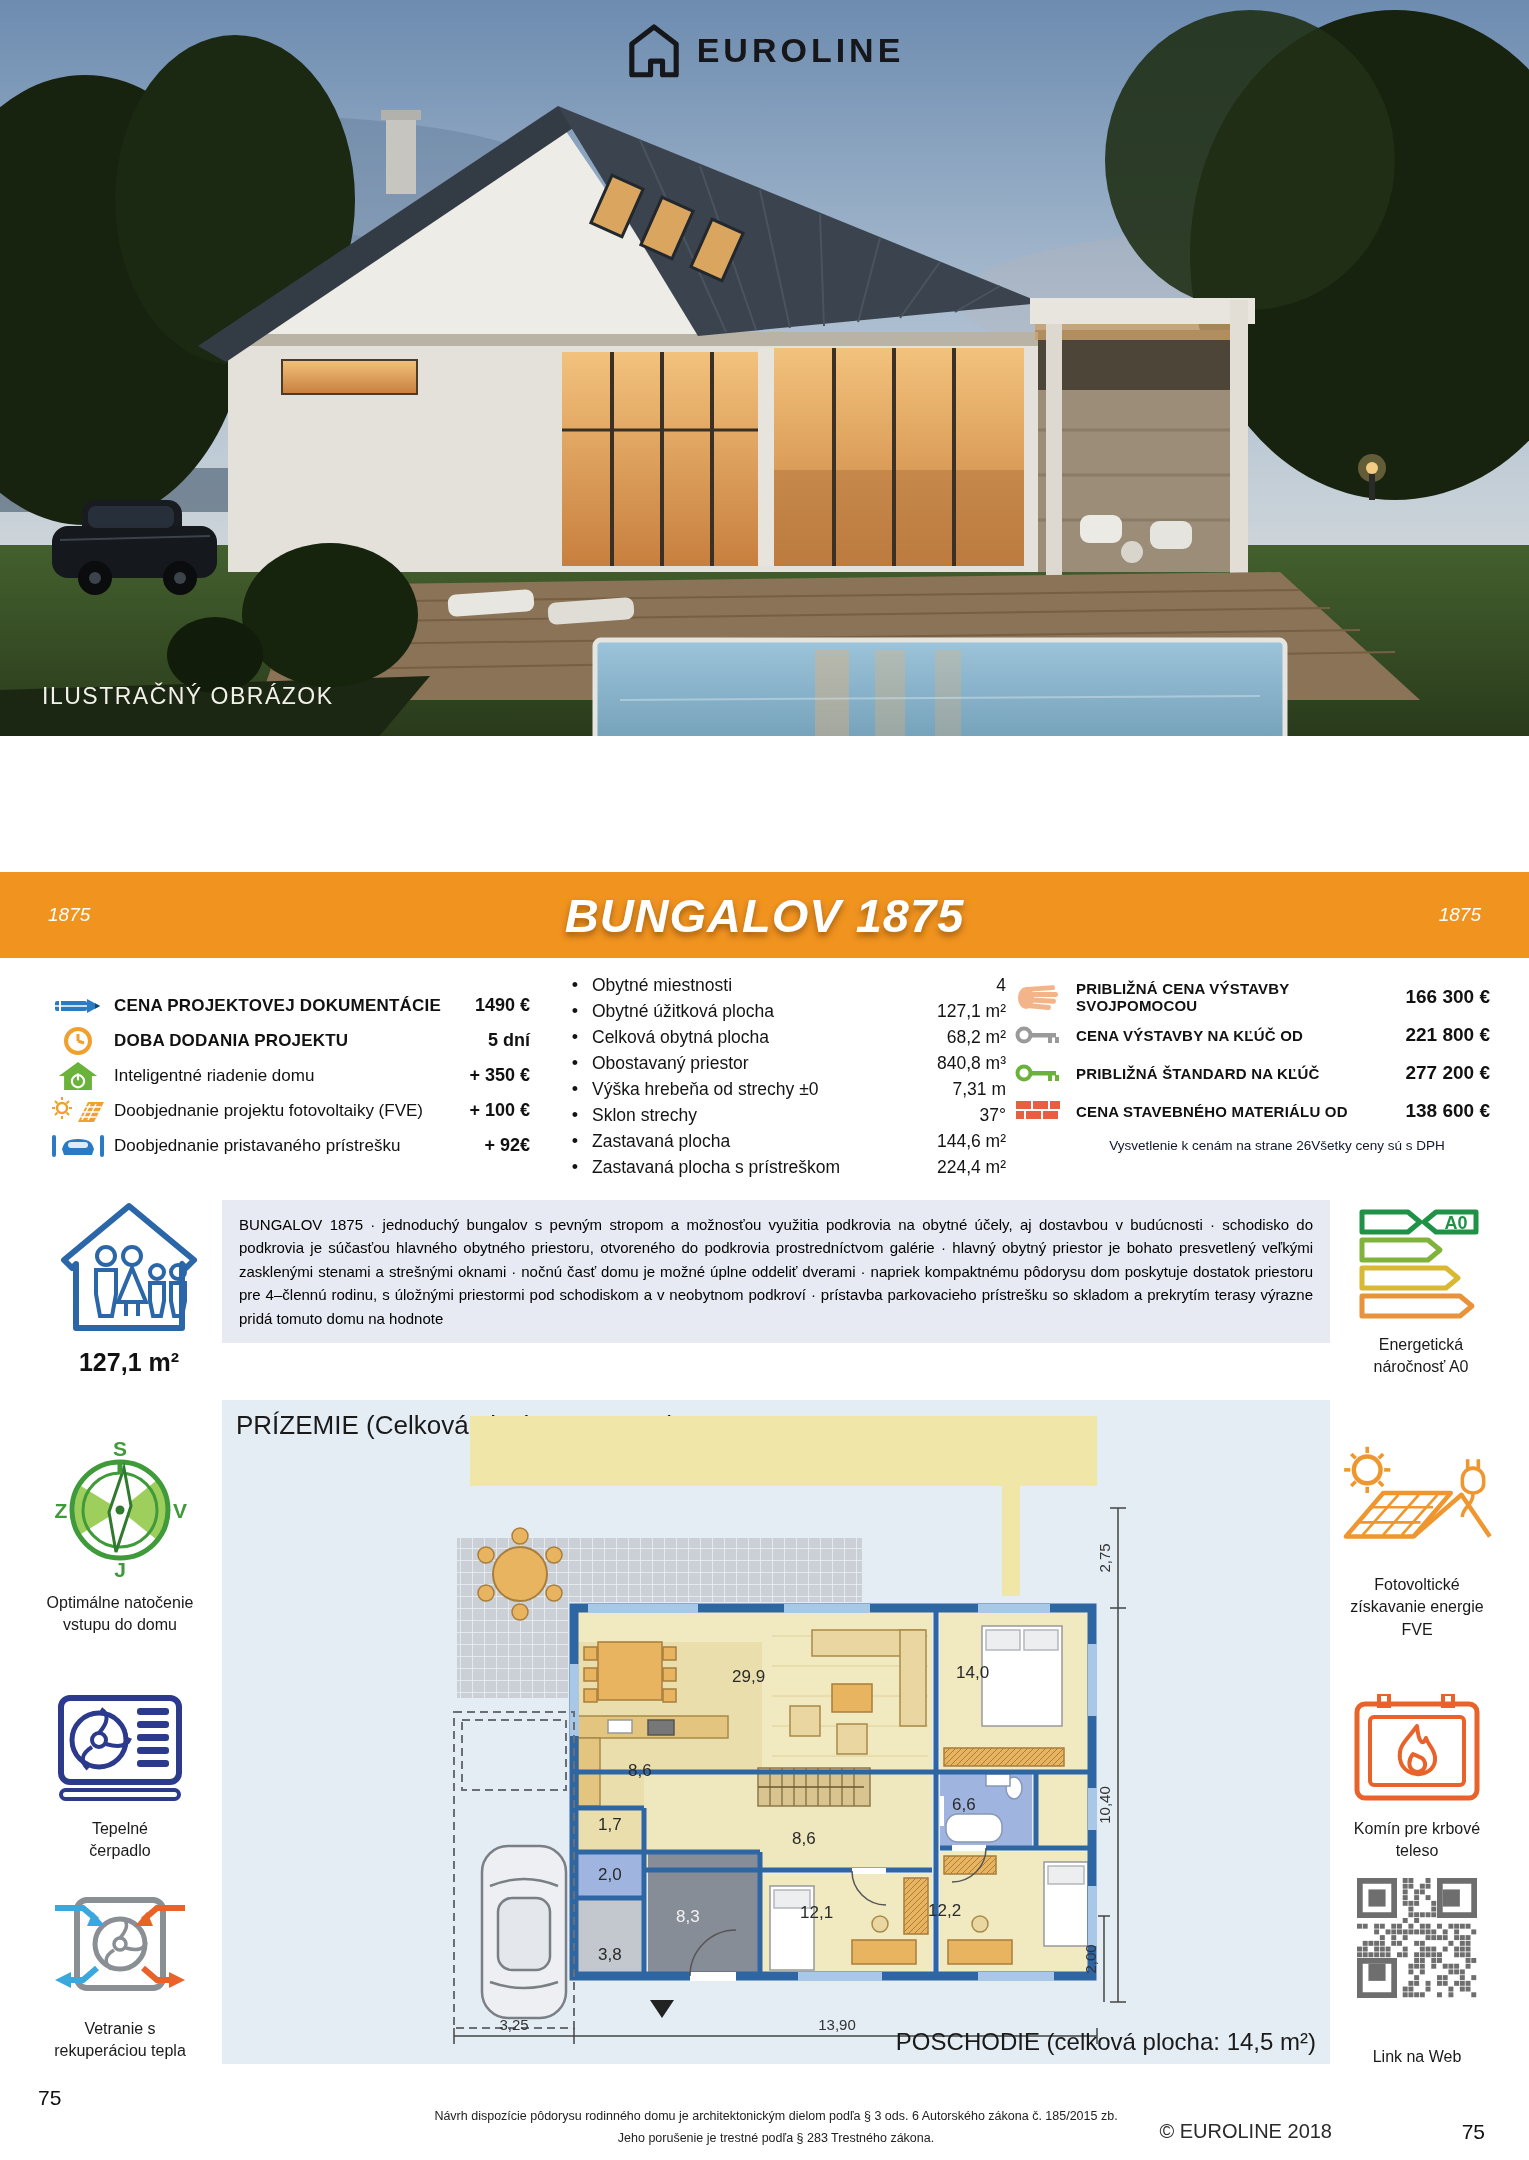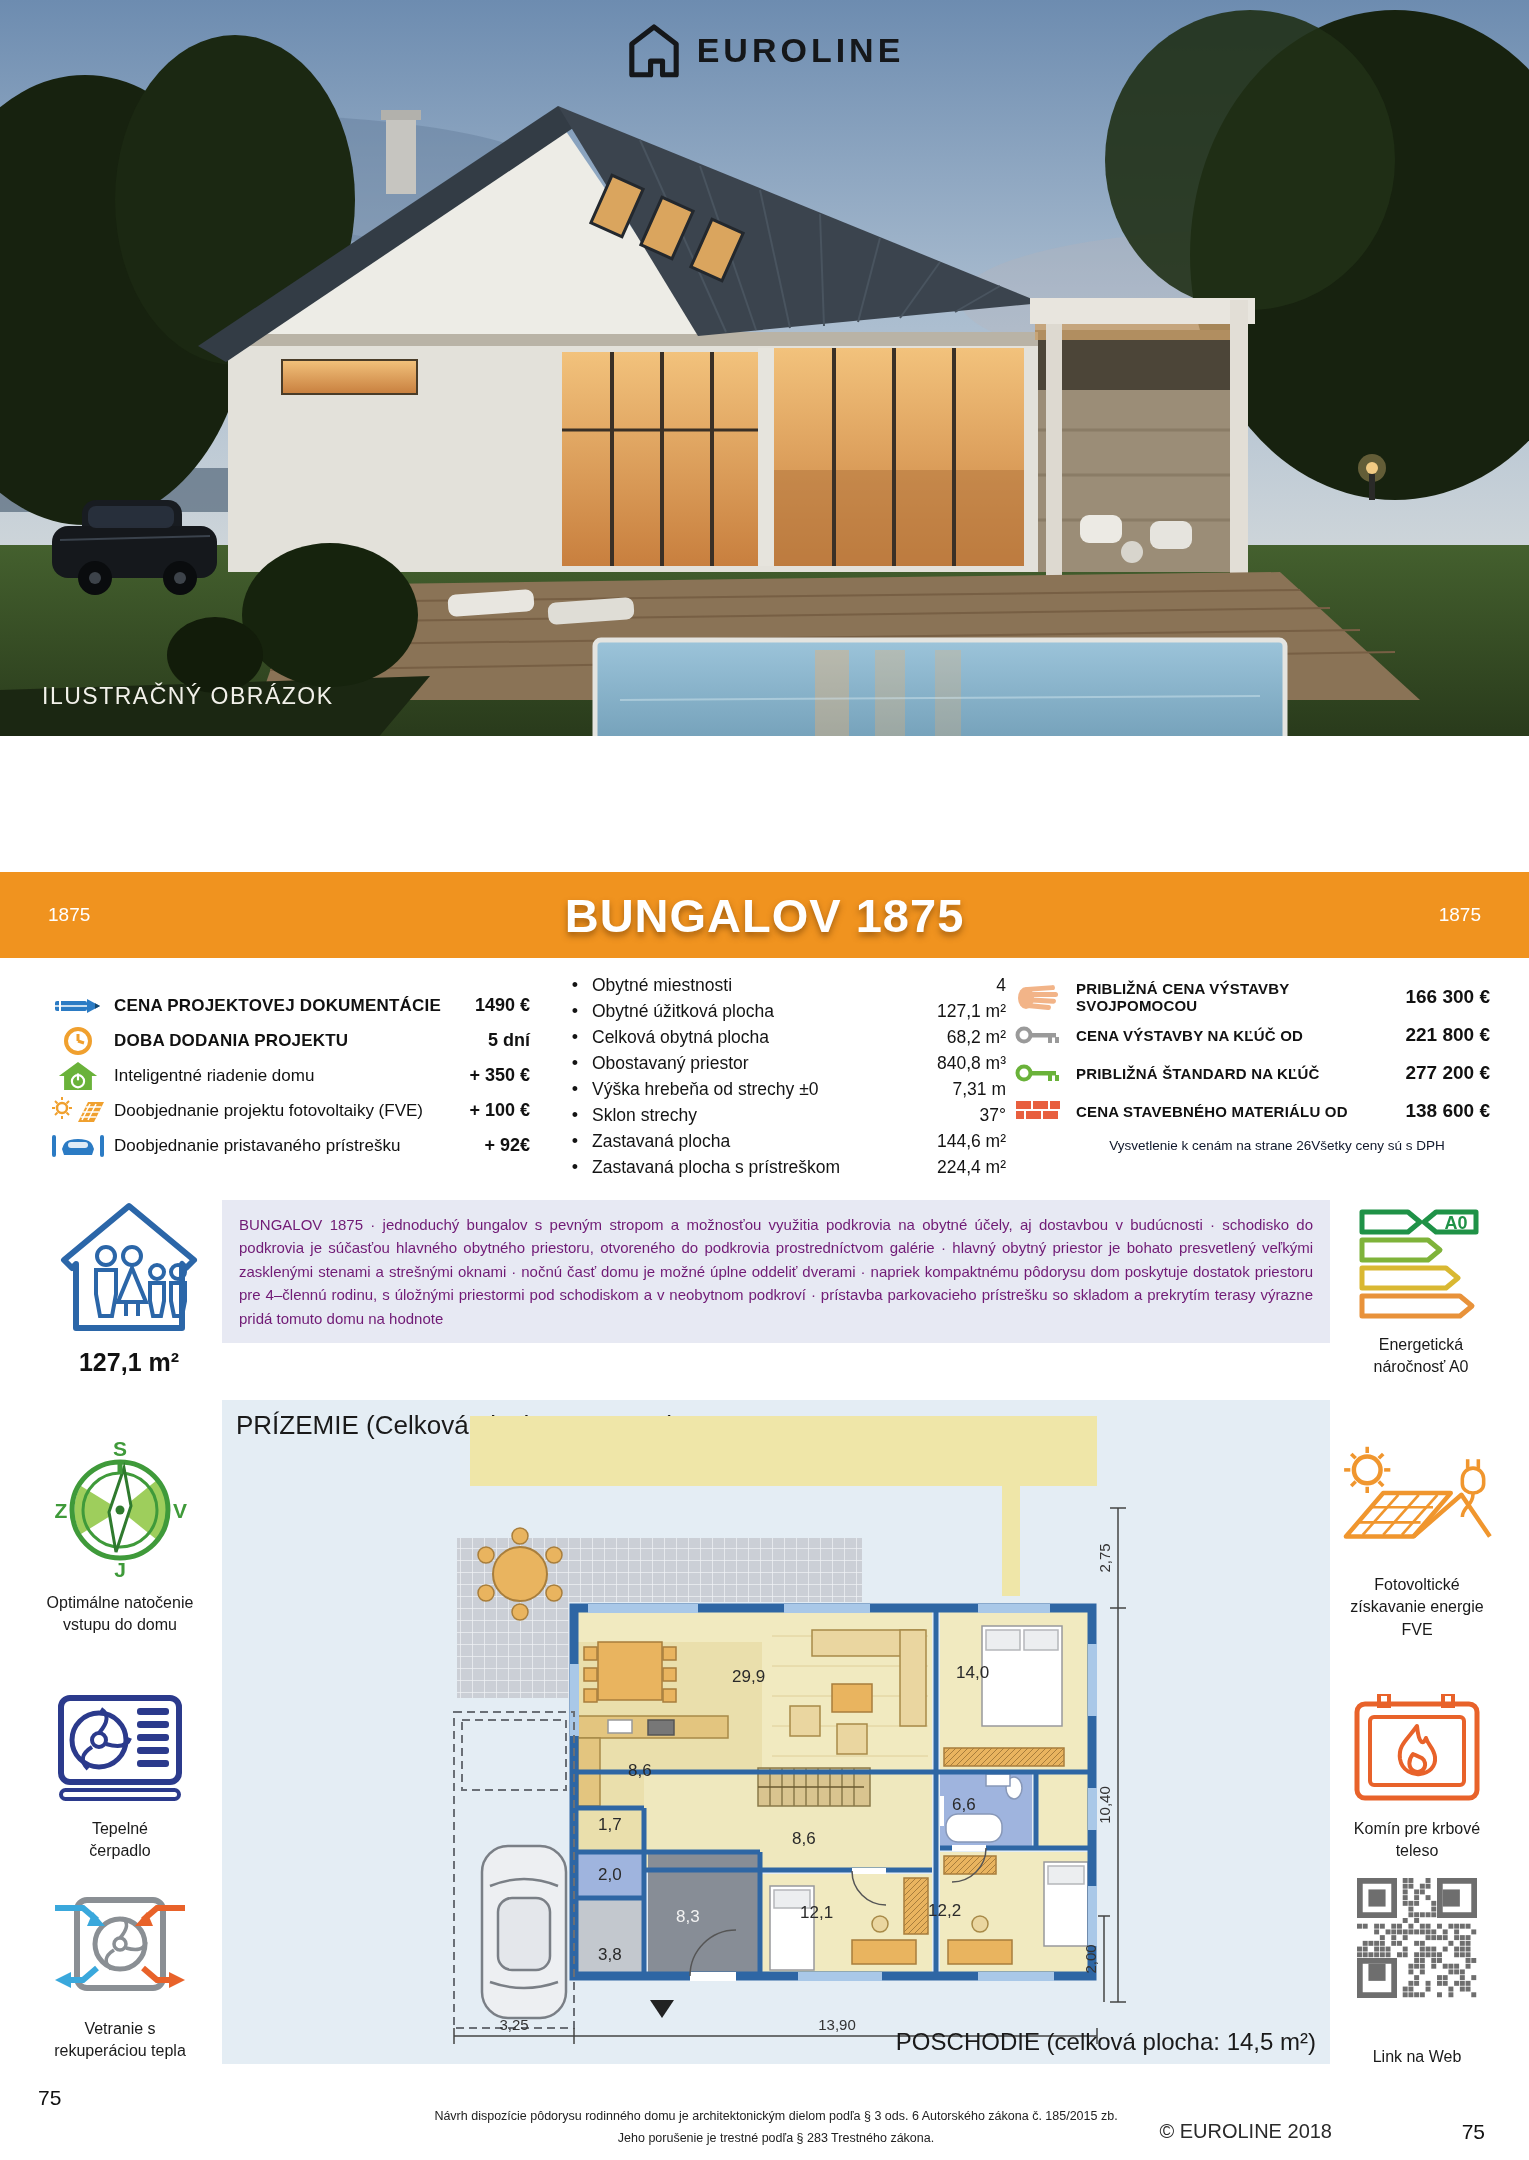--- a/index.html
+++ b/index.html
@@ -6,21 +6,21 @@
   body { background:#888; font-family:"Liberation Sans", sans-serif; }
   .page { position:relative; width:1529px; height:2160px; background:#fff; margin:0 auto; overflow:hidden; color:#111; }
 
   
   .hero { position:absolute; top:0; left:0; width:1529px; height:736px; overflow:hidden; }
   .brandbar { position:absolute; top:20px; left:0; width:100%; display:flex; justify-content:center; align-items:center; gap:14px; }
   .brand-text { font-size:34px; font-weight:bold; letter-spacing:4px; color:#15171a; }
   .hero-caption { position:absolute; left:42px; bottom:26px; color:#f2f1ea; font-size:23px; letter-spacing:1.5px; }
 
   
-  .banner { position:absolute; top:872px; left:0; width:1529px; height:86px; background:#F0931F; display:flex; align-items:center; justify-content:space-between; padding:0 48px; }
+  .banner { position:absolute; top:872px; left:0; width:1529px; height:86px; background:#F0931F; display:flex; align-items:center; justify-content:space-between; padding:0 48px;font-style:italic; }
   .banner-code { color:#fff; font-size:19px; }
   .banner-title { color:#fff; font-size:47px; font-weight:bold; letter-spacing:1px; text-shadow:0 4px 6px rgba(90,45,0,.5); }
 
   
   .info { position:absolute; top:958px; left:0; width:1529px; height:234px; background:#fff; }
   .info-left { position:absolute; left:52px; top:30px; width:478px; }
   .info-item { display:flex; align-items:center; height:35px; gap:10px; }
   .ico { width:52px; display:flex; justify-content:center; align-items:center; flex:none; }
   .info-item .lbl { flex:1; font-size:17px; }
   .lbl-caps { font-weight:bold; letter-spacing:.2px; }
@@ -34,21 +34,21 @@
 
   .info-right { position:absolute; left:1012px; top:20px; width:478px; }
   .price-item { display:flex; align-items:center; height:38px; gap:12px; }
   .price-item .lbl { flex:1; font-size:15px; font-weight:bold; letter-spacing:.2px; }
   .price-item .val { font-weight:bold; font-size:19px; white-space:nowrap; }
   .price-notes { display:flex; justify-content:center; font-size:13.5px; color:#0f172a; margin-top:8px; padding-left:52px; }
 
   
   .desc-left { position:absolute; left:38px; top:1198px; width:182px; text-align:center; }
   .desc-area { font-size:25px; font-weight:bold; margin-top:8px; }
-  .desc-box { position:absolute; left:222px; top:1200px; width:1108px; background:#E7E9F3; padding:13px 17px; font-size:15px; line-height:1.56; text-align:justify; color:#701a75; }
+  .desc-box { position:absolute; left:222px; top:1200px; width:1108px; background:#E7E9F3; padding:13px 17px; font-size:15px; line-height:1.56; text-align:justify; color:#000000; }
   .energy-block { position:absolute; left:1336px; top:1206px; width:162px; text-align:center; }
   .side-caption { font-size:16px; line-height:1.4; white-space:pre-line; color:#1a1a1a; margin-top:10px; }
 
   
   .plan-box { position:absolute; left:222px; top:1400px; width:1108px; height:664px; background:#E4EDF4; }
   .plan-title { position:absolute; left:14px; top:10px; font-size:26px; color:#1a1a1a; }
   .plan-note { position:absolute; right:14px; bottom:8px; font-size:24px; color:#1a1a1a; }
   .plan-svg { position:absolute; left:70px; top:16px; }
 
   .feat { position:absolute; width:170px; text-align:center; }

